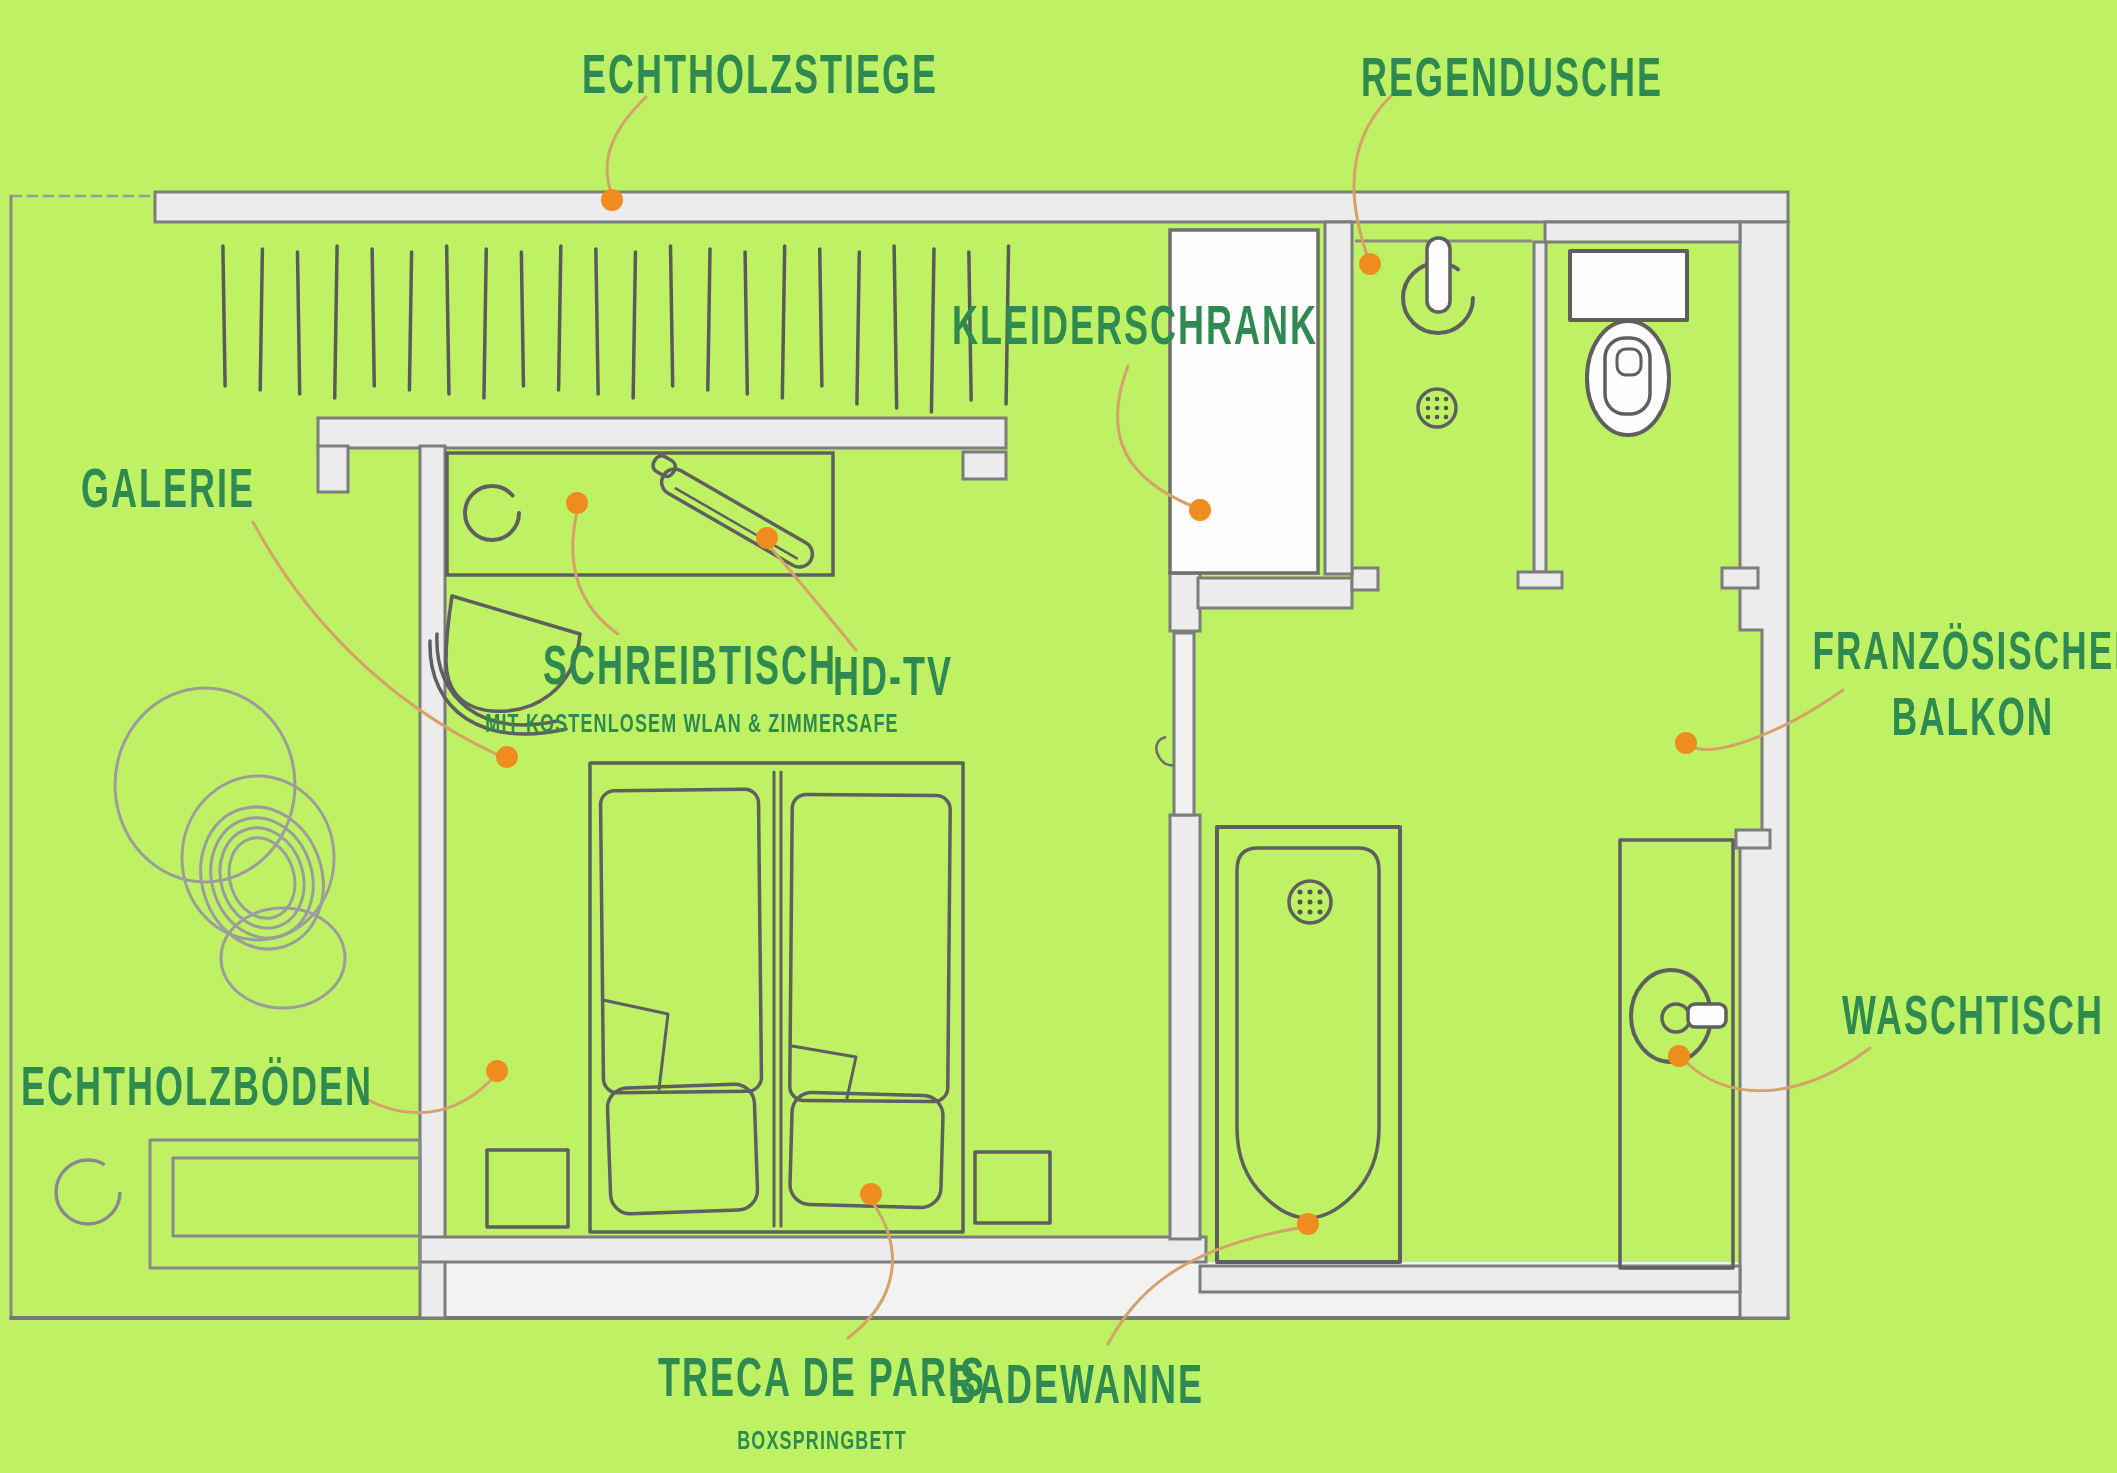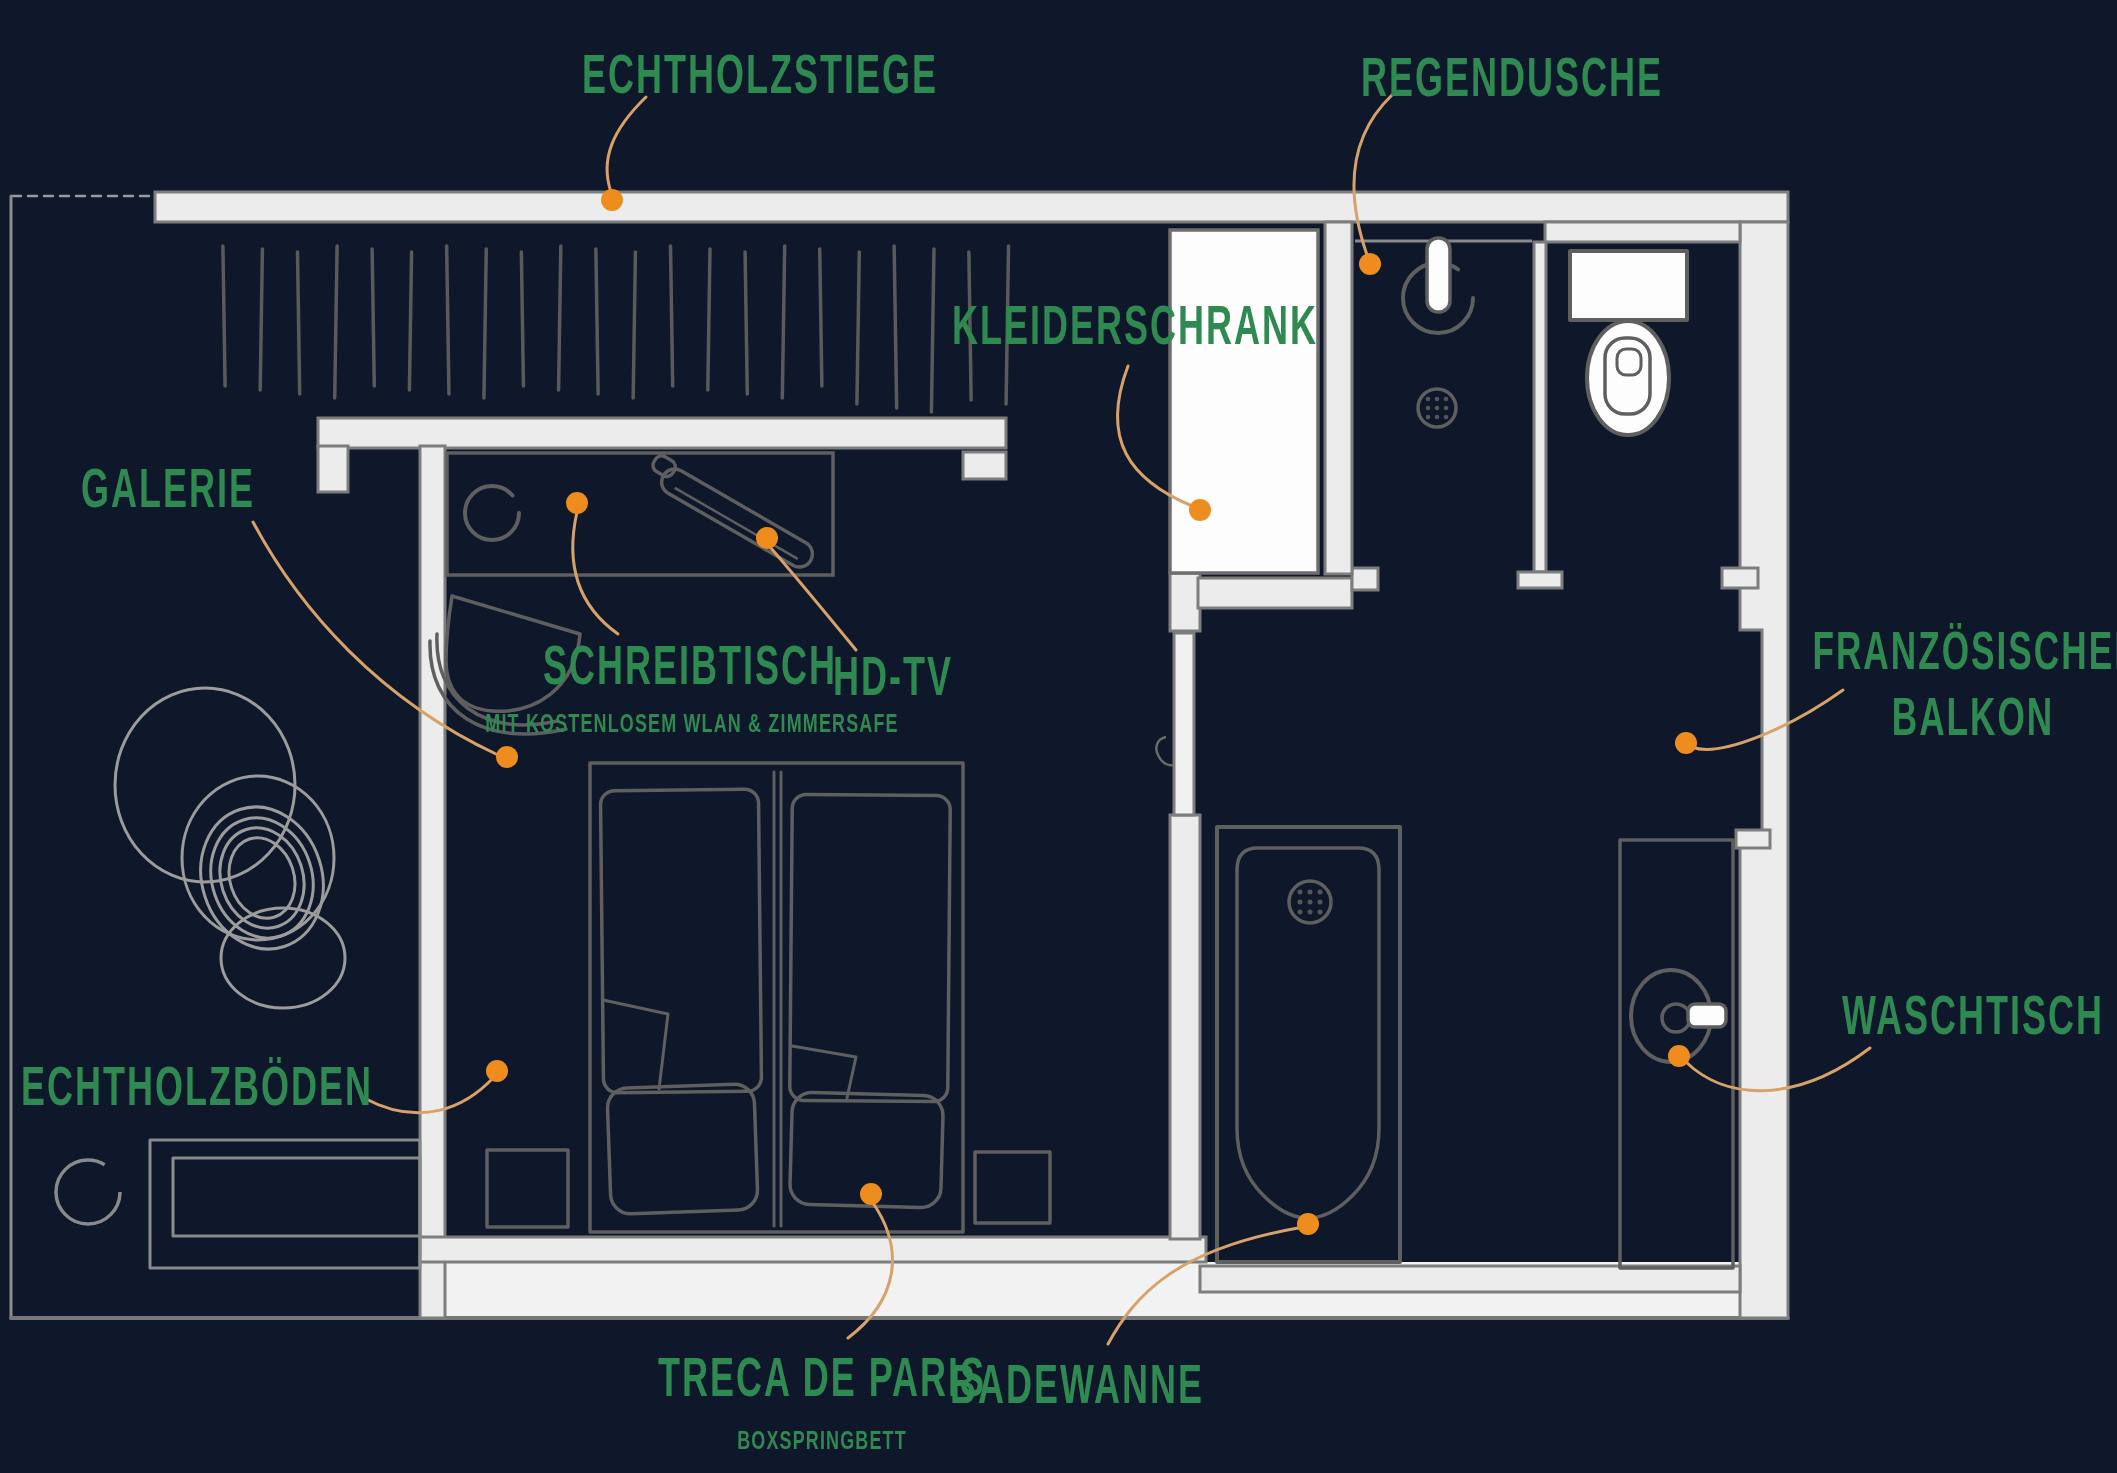--- a/index.html
+++ b/index.html
@@ -1,17 +1,17 @@
 <!DOCTYPE html>
 <html><head>
 <meta charset="utf-8">
 <style>
   html,body{margin:0;padding:0;background:#fdfdfd;}
   .canvas{
-    position:relative;width:2117px;height:1473px;background:#0f172a;overflow:hidden;
+    position:relative;width:2117px;height:1473px;background:#bef264;overflow:hidden;
     font-family:"Liberation Sans",sans-serif;
   }
   .plan-svg{position:absolute;left:0;top:0;}
   .lbl{
     position:absolute;color:#2e8a50;font-weight:600;letter-spacing:2.5px;white-space:nowrap;
     transform:translate(-50%,-50%) scale(0.80,1.22);
     font-family:"Liberation Sans",sans-serif;
   }
   .lbl.sub{letter-spacing:1.5px;font-weight:600;transform:translate(-50%,-50%) scale(0.78,1.15);}
 </style>

